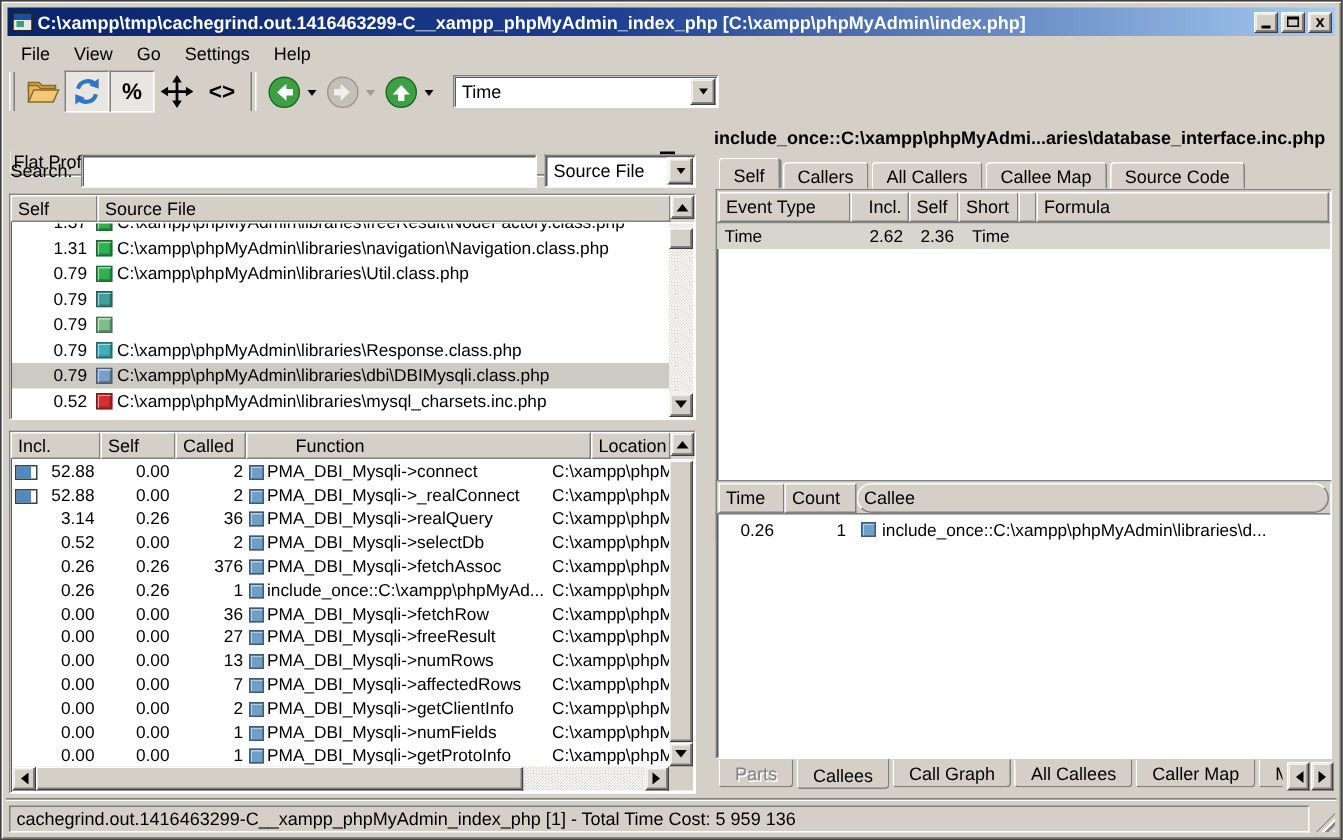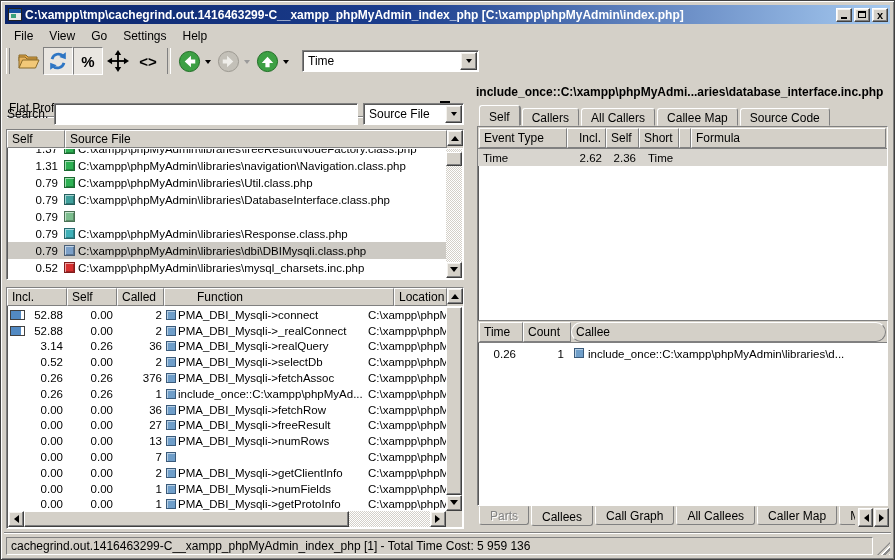--- a/index.html
+++ b/index.html
@@ -283,21 +283,20 @@
           <div class="cell-self">0.79</div>
           <div class="cell-file">
             <div class="sq" style="background: rgb(46, 177, 83);"></div>
             <span>C:\xampp\phpMyAdmin\libraries\Util.class.php</span>
           </div>
         </div>
         <div class="src-row">
           <div class="cell-self">0.79</div>
           <div class="cell-file">
             <div class="sq" style="background: rgb(63, 159, 155);"></div>
-            <span>C:\xampp\phpMyAdmin\libraries\DatabaseInterface.class.php</span>
           </div>
         </div>
         <div class="src-row">
           <div class="cell-self">0.79</div>
           <div class="cell-file">
             <div class="sq" style="background: rgb(124, 190, 142);"></div>
           </div>
         </div>
         <div class="src-row">
           <div class="cell-self">0.79</div>
@@ -453,20 +452,21 @@
           <div class="cell-loc">C:\xampp\phpMy...</div>
         </div>
         <div class="fn-row">
           <div class="cell-incl">
             <span class="num">0.00</span>
           </div>
           <div class="cell-num50">0.00</div>
           <div class="cell-num47">7</div>
           <div class="cell-fn">
             <div class="fn-sq"></div>
+            <span>PMA_DBI_Mysqli-&gt;affectedRows</span>
           </div>
           <div class="cell-loc">C:\xampp\phpMy...</div>
         </div>
         <div class="fn-row">
           <div class="cell-incl">
             <span class="num">0.00</span>
           </div>
           <div class="cell-num50">0.00</div>
           <div class="cell-num47">2</div>
           <div class="cell-fn">

